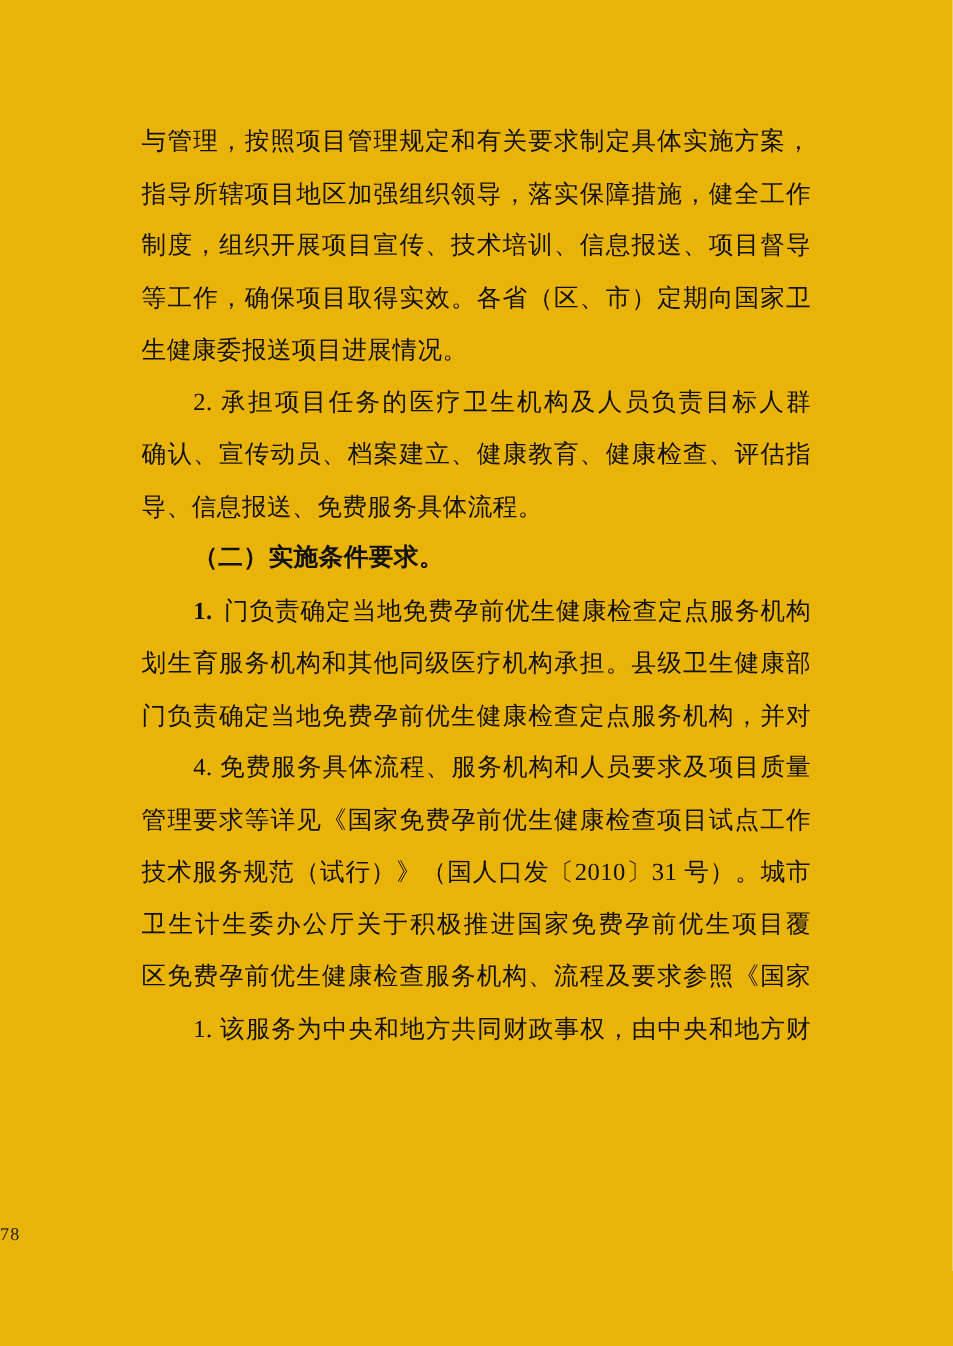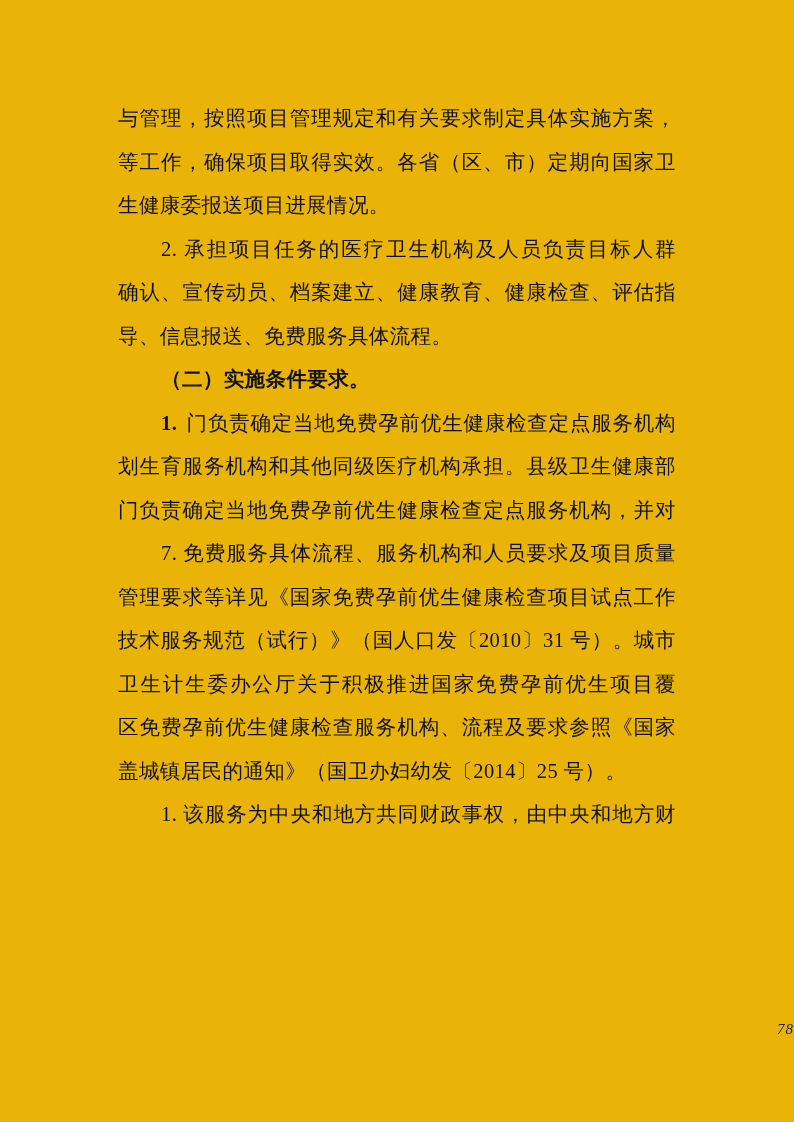--- a/index.html
+++ b/index.html
@@ -33,55 +33,56 @@
     overflow: hidden;
   }
   .line.end {
     text-align-last: left;
   }
   .line.indent {
     text-indent: 43px;
   }
   .line.bold {
     font-weight: 700;
+    font-family: Liberation Mono, monospace;
   }
   .prefix-bold {
     font-weight: 700;
     padding-right: 9px;
   }
   .page-num {
     position: absolute;
     top: 1019px;
     left: 0;
     width: 100%;
-    text-align: right;
+    text-align: left;
     font-size: 15px;
     line-height: 20px;
     letter-spacing: 1px;
     color: #222222;
-    font-style: italic;
   }
 </style>
 </head>
 <body>
 
 <div class="page">
   <div class="doc-lines" id="doc-lines">
       <div class="line">与管理，按照项目管理规定和有关要求制定具体实施方案，</div>
+      <div class="line">指导所辖项目地区加强组织领导，落实保障措施，健全工作</div>
+      <div class="line">制度，组织开展项目宣传、技术培训、信息报送、项目督导</div>
       <div class="line">等工作，确保项目取得实效。各省（区、市）定期向国家卫</div>
       <div class="line end">生健康委报送项目进展情况。</div>
       <div class="line indent">2. 承担项目任务的医疗卫生机构及人员负责目标人群</div>
       <div class="line">确认、宣传动员、档案建立、健康教育、健康检查、评估指</div>
       <div class="line end">导、信息报送、免费服务具体流程。</div>
       <div class="line end indent bold">（二）实施条件要求。</div>
       <div class="line indent"><span class="prefix-bold">1.</span><span>门负责确定当地免费孕前优生健康检查定点服务机构</span></div>
       <div class="line">划生育服务机构和其他同级医疗机构承担。县级卫生健康部</div>
       <div class="line">门负责确定当地免费孕前优生健康检查定点服务机构，并对</div>
-      <div class="line indent">7. 免费服务具体流程、服务机构和人员要求及项目质量</div>
+      <div class="line indent">4. 免费服务具体流程、服务机构和人员要求及项目质量</div>
       <div class="line">管理要求等详见《国家免费孕前优生健康检查项目试点工作</div>
       <div class="line">技术服务规范（试行）》（国人口发〔2010〕31 号）。城市地</div>
       <div class="line">卫生计生委办公厅关于积极推进国家免费孕前优生项目覆</div>
       <div class="line">区免费孕前优生健康检查服务机构、流程及要求参照《国家</div>
-      <div class="line end">盖城镇居民的通知》（国卫办妇幼发〔2014〕25 号）。</div>
       <div class="line indent">1. 该服务为中央和地方共同财政事权，由中央和地方财</div>
     </div>
   <div class="page-num">78</div>
 </div>
 
 </body></html>

